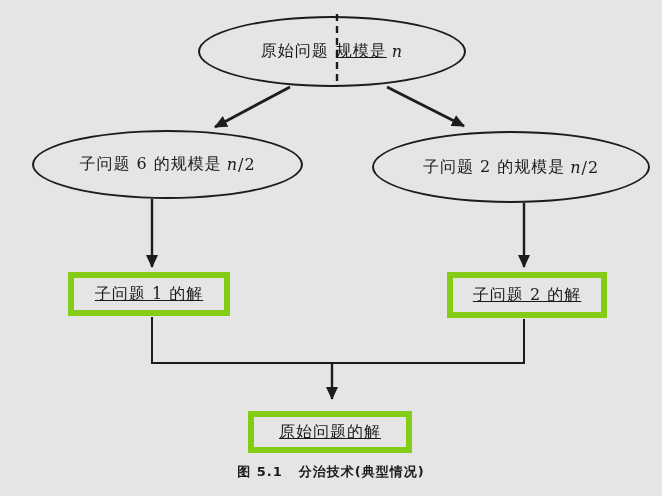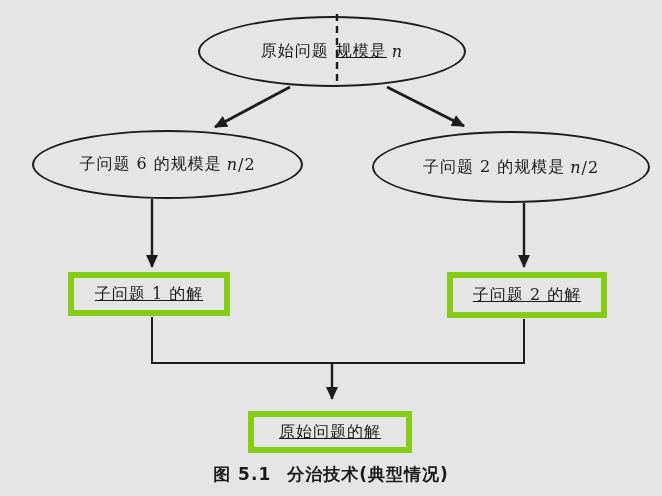--- a/index.html
+++ b/index.html
@@ -61,21 +61,21 @@
   .box-left     { left: 68px;  top: 272px; width: 162px; height: 44px; }
   .box-right    { left: 447px; top: 272px; width: 160px; height: 46px; }
   .box-bottom   { left: 248px; top: 403px; width: 164px; height: 42px; margin-top: 8px; }
   .caption {
     position: absolute;
     left: 0;
     right: 0;
     top: 463px;
     text-align: center;
     font-weight: bold;
-    font-size: 17px;
+    font-size: 13px;
     letter-spacing: 1px;
     font-family: "DejaVu Sans", "Liberation Sans", sans-serif;
   }
   .caption .fig-label {
     margin-right: 16px;
   }
 </style>
 </head>
 <body>
 

